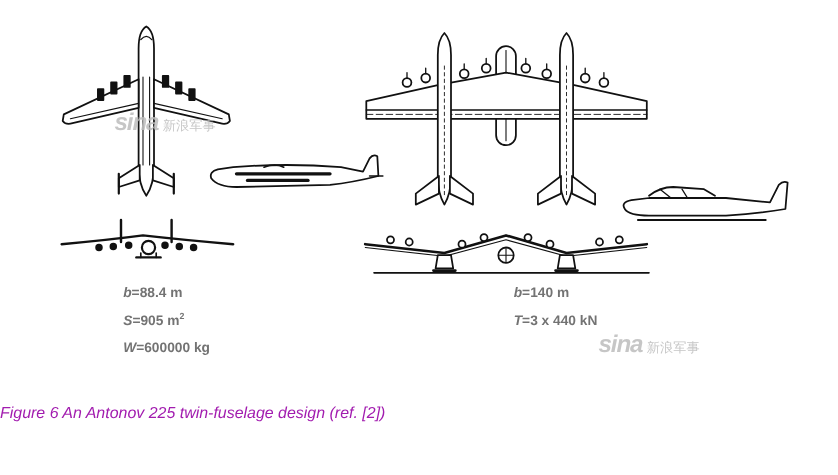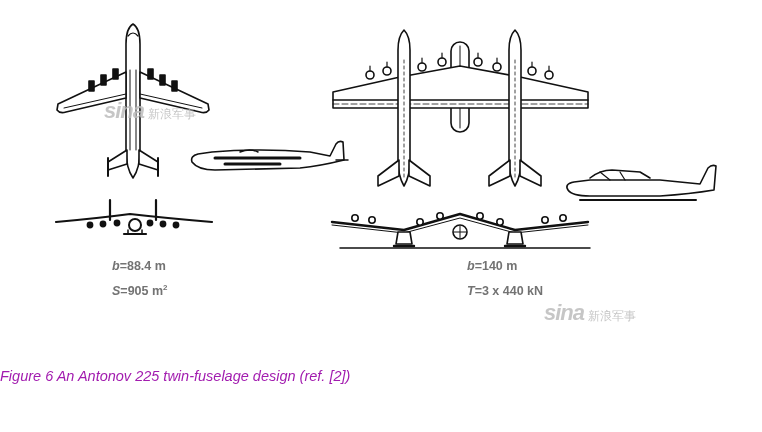--- a/index.html
+++ b/index.html
@@ -144,20 +144,21 @@
   <div class="watermark wm-1">
     <span class="logo">sina</span><span class="cn">新浪军事</span>
   </div>
   <div class="watermark wm-2">
     <span class="logo">sina</span><span class="cn">新浪军事</span>
   </div>
 
   <div class="specs specs-left">
     <div class="row"><span class="var">b</span><span>=88.4 m</span></div>
     <div class="row"><span class="var">S</span><span>=905 m</span><sup>2</sup></div>
+    <div class="row"><span class="var">W</span><span>=600000 kg</span></div>
   </div>
 
   <div class="specs specs-right">
     <div class="row"><span class="var">b</span><span>=140 m</span></div>
     <div class="row"><span class="var">T</span><span>=3 x 440 kN</span></div>
   </div>
 
   <div class="caption">Figure 6 An Antonov 225 twin-fuselage design (ref. [2])</div>
 </div>
 

